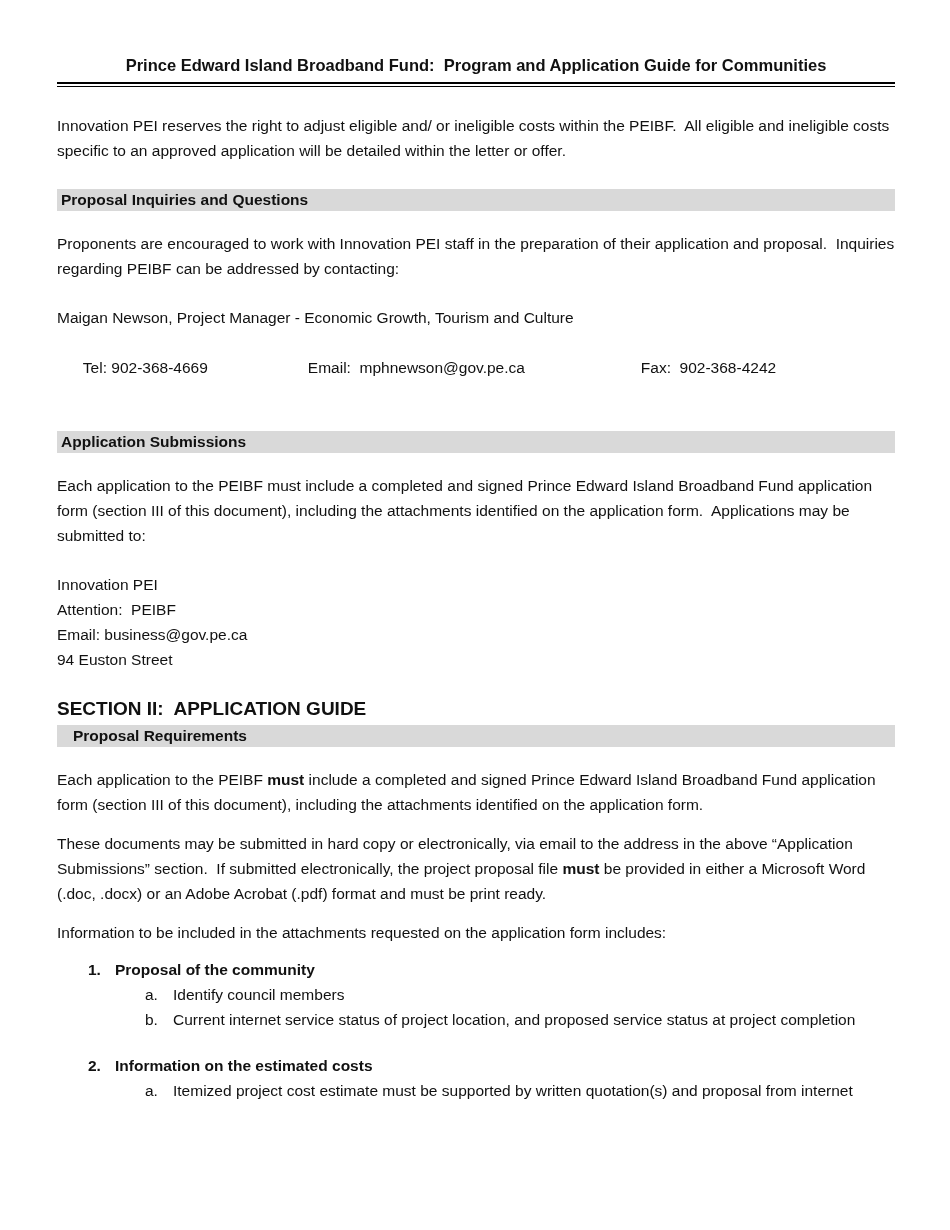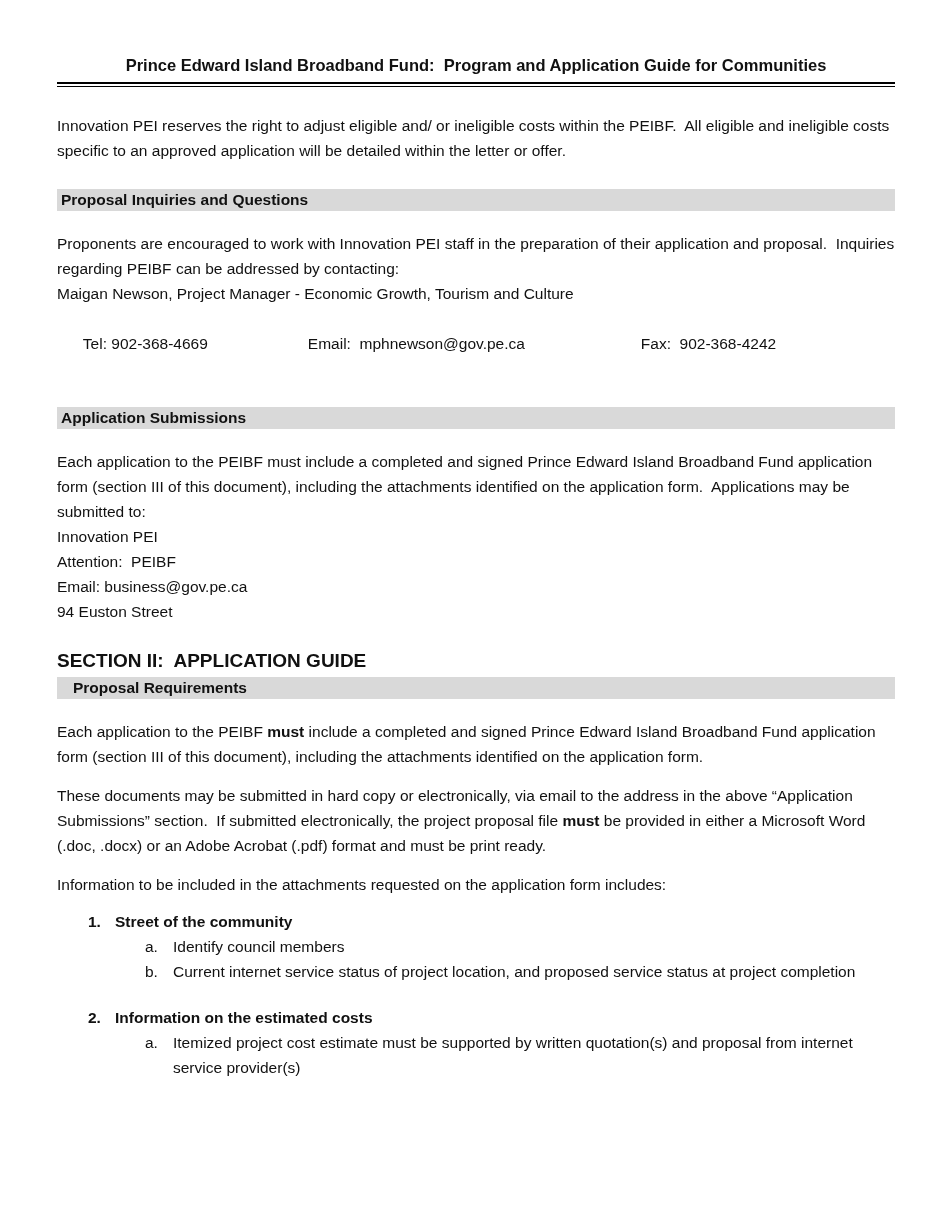--- a/index.html
+++ b/index.html
@@ -38,21 +38,21 @@
     white-space: pre-wrap;
   }
   .section-bar {
     background: #d9d9d9;
     font-weight: bold;
     font-size: 15.5px;
     line-height: 22px;
     padding-left: 4px;
     white-space: pre-wrap;
   }
-  .mt-24 { }
+  .mt-24 { margin-top: 24px; }
   .mt-26 { margin-top: 26px; }
   .mt-12 { margin-top: 20px; }
   .mt-14 { margin-top: 14px; }
   .contact-line {
     font-size: 15.5px;
     line-height: 25px;
     white-space: pre-wrap;
   }
   .contact-line .tab1 { display: inline-block; width: 225px; }
   .contact-line .tab2 { display: inline-block; width: 333px; }
@@ -163,21 +163,21 @@
 
     <p class="body-text mt-14"><span>These documents may be submitted in hard copy or electronically, via email to the address in the above “Application Submissions” section.  If submitted electronically, the project proposal file </span><span class="bold-inline">must</span><span> be provided in either a Microsoft Word (.doc, .docx) or an Adobe Acrobat (.pdf) format and must be print ready.</span></p>
 
     <p class="body-text mt-14">Information to be included in the attachments requested on the application form includes:</p>
 
     <div class="num-list">
 
       <div class="num-item">
         <div class="num-item-head">
           <span class="num">1.</span>
-          <span>Street of the community</span>
+          <span>Proposal of the community</span>
         </div>
         <div class="sub-item">
           <span class="letter">a.</span>
           <span class="sub-text">Identify council members</span>
         </div>
         <div class="sub-item">
           <span class="letter">b.</span>
           <span class="sub-text">Current internet service status of project location, and proposed service status at project completion</span>
         </div>
       </div>

